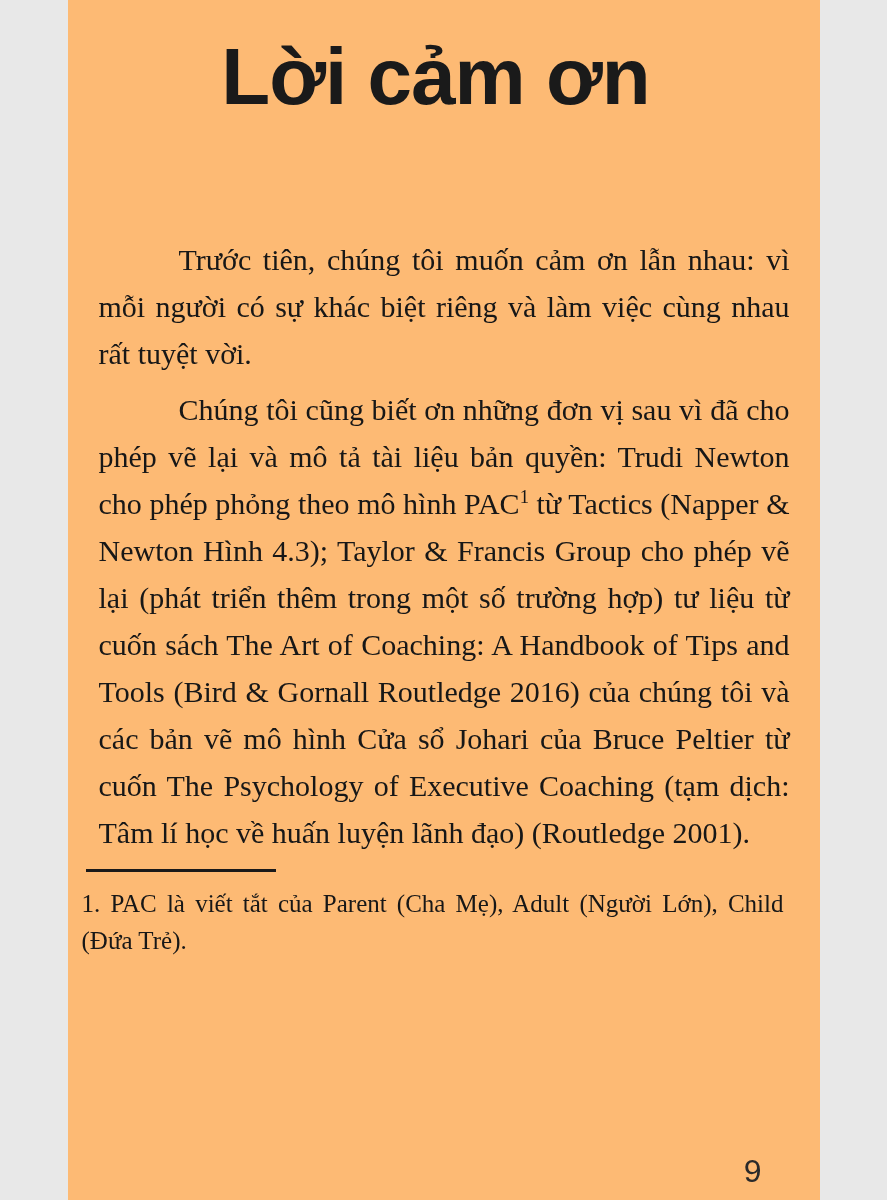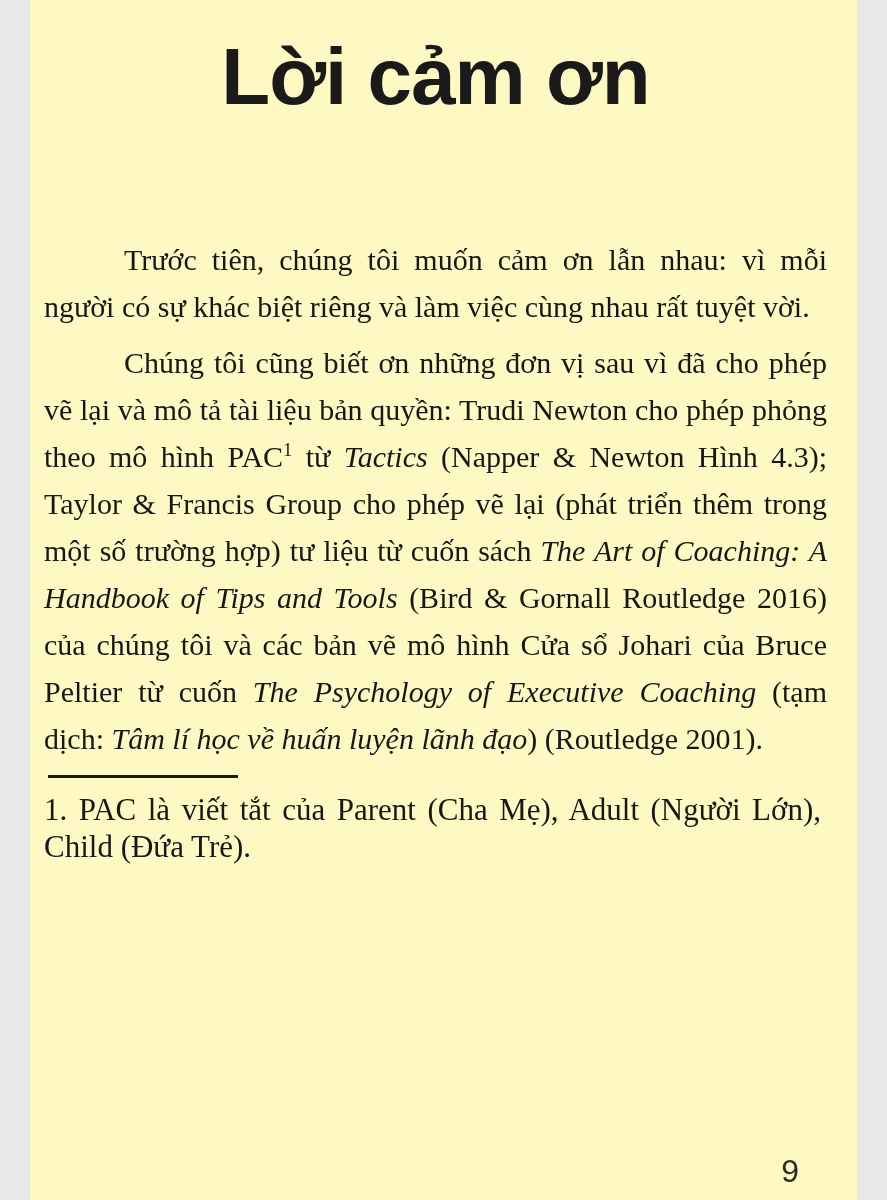--- a/index.html
+++ b/index.html
@@ -2,24 +2,24 @@
 <html><head>
 <meta charset="utf-8">
 <style>
   html, body {
     margin: 0;
     padding: 0;
     background: #e8e8e8;
   }
   .page {
     position: relative;
-    width: 827px;
+    width: 752px;
     height: 1200px;
     margin: 0 auto;
-    background: #fef9c3;
+    background: #fdba74;
     color: #171717;
     box-sizing: border-box;
     padding: 34px 30px 4px 14px;
     font-family: "Liberation Serif", serif;
     overflow: hidden;
   }
   .title {
     font-family: "Liberation Sans", sans-serif;
     font-weight: 700;
     font-size: 80px;
@@ -27,38 +27,37 @@
     letter-spacing: -1px;
     text-align: center;
     margin: 0 0 116px 0;
     color: #1a1a1a;
   }
   .body-text p {
     font-size: 30px;
     line-height: 47px;
     text-align: justify;
     text-indent: 80px;
-    margin: 0 0 9px 0;
+    margin: 0 0 9px 17px;
   }
   .italic {
-    font-style: italic;
   }
   sup {
     font-size: 0.62em;
     line-height: 0;
     vertical-align: super;
   }
   .footnote-rule {
     width: 190px;
     height: 3px;
     background: #1a1a1a;
     margin: 13px 0 13px 4px;
   }
   .footnote {
-    font-size: 31px;
+    font-size: 25px;
     line-height: 37px;
     text-align: justify;
     padding-right: 6px;
   }
   .page-number {
     position: absolute;
     right: 58px;
     bottom: 10px;
     font-family: "Liberation Sans", sans-serif;
     font-size: 32px;

